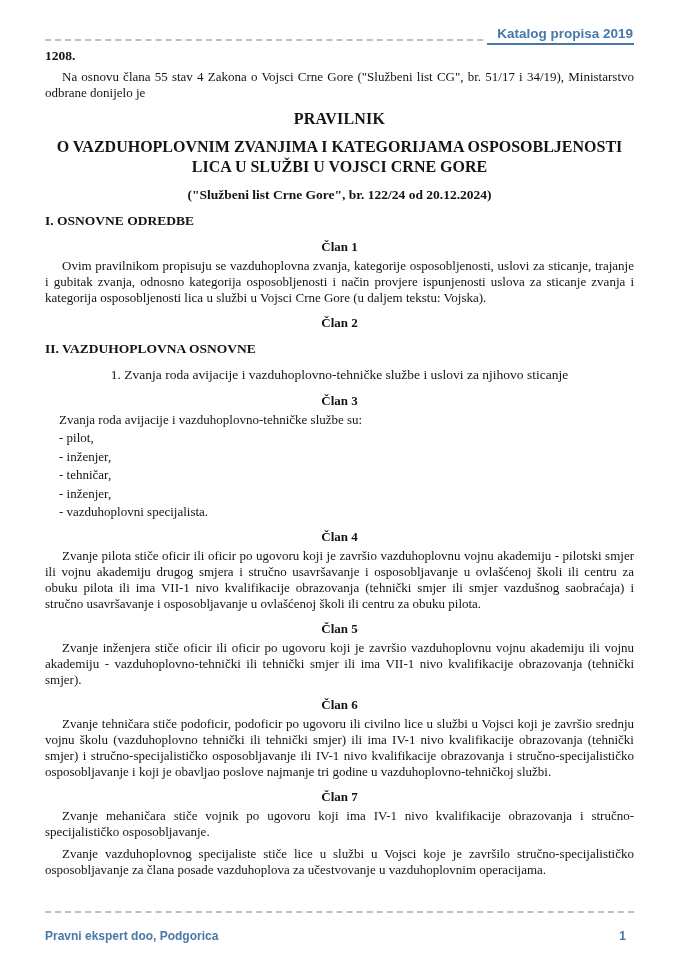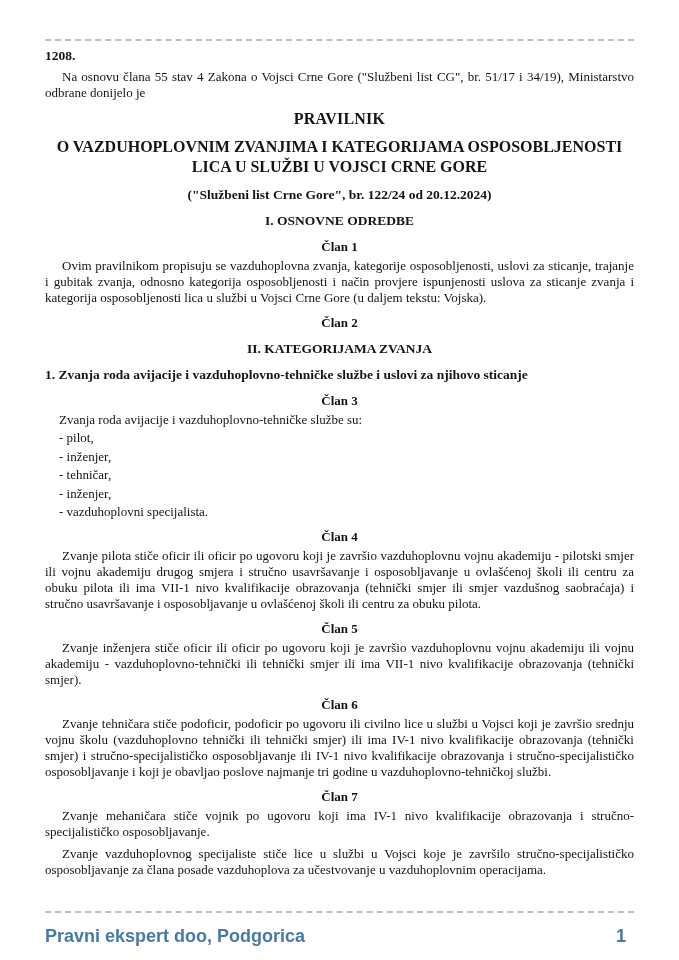--- a/index.html
+++ b/index.html
@@ -31,58 +31,59 @@
     font-weight:bold;font-size:13.5px;line-height:15px;
     text-decoration:none;
     cursor:pointer;
   }
   
   .blk-number{font-weight:bold;font-size:13.5px;line-height:17px;margin:6px 0 5px;}
   .blk-para{font-size:13px;line-height:16px;text-align:justify;text-indent:17px;margin:0 0 6px;}
   .blk-doctype{font-weight:bold;font-size:16px;line-height:18px;text-align:center;margin:9px 0 9px;letter-spacing:0.2px;}
   .blk-title{font-weight:bold;font-size:16px;line-height:20px;text-align:center;margin:0;}
   .blk-gazette{font-weight:bold;font-size:13.5px;line-height:17px;text-align:center;margin:9px 0 9px;}
-  .blk-section{font-weight:bold;font-size:13.5px;line-height:17px;text-align:center;margin:9px 0 9px;}
-  .blk-subsection{font-weight:bold;font-size:13.5px;line-height:17px;margin:9px 0 9px;}
+  .blk-section{font-weight:bold;font-size:13.5px;line-height:17px;text-align:left;margin:9px 0 9px;}
+  .blk-subsection{font-weight:normal;font-size:13.5px;line-height:17px;text-align:center;margin:9px 0 9px;}
   .blk-article{font-weight:bold;font-size:13px;line-height:17px;text-align:center;margin:8px 0 3px;}
   .blk-intro{font-size:13px;line-height:16px;text-indent:14px;margin:0 0 2px;}
   .blk-listitem{font-size:13px;line-height:16px;padding-left:14px;margin:0 0 2.5px;}
   
   .footer{
     position:absolute;left:45px;right:45px;top:911px;
     border-top:2px dashed var(--rule_gray);
     padding:16px 0 0 0;
     display:flex;justify-content:space-between;align-items:baseline;
     color:var(--accent_blue);
     font-family:"Liberation Sans", sans-serif;
-    font-weight:bold;font-size:18px;line-height:15px;
+    font-weight:bold;font-size:12px;line-height:15px;
   }
   .footer .page-num{padding-right:8px;}
 </style>
 </head>
 <body>
 
 <div class="page">
 
   <div class="header">
     <span class="header-rule"></span>
+    <a class="header-label">Katalog propisa 2019</a>
   </div>
 
   <div class="content">
       <div class="blk-number">1208.</div>
       <div class="blk-para">Na osnovu člana 55 stav 4 Zakona o Vojsci Crne Gore ("Službeni list CG", br. 51/17 i 34/19), Ministarstvo odbrane donijelo je</div>
       <div class="blk-doctype">PRAVILNIK</div>
       <div class="blk-title">O VAZDUHOPLOVNIM ZVANJIMA I KATEGORIJAMA OSPOSOBLJENOSTI</div>
       <div class="blk-title">LICA U SLUŽBI U VOJSCI CRNE GORE</div>
       <div class="blk-gazette">("Službeni list Crne Gore", br. 122/24 od 20.12.2024)</div>
       <div class="blk-section">I. OSNOVNE ODREDBE</div>
       <div class="blk-article">Član 1</div>
       <div class="blk-para">Ovim pravilnikom propisuju se vazduhoplovna zvanja, kategorije osposobljenosti, uslovi za sticanje, trajanje i gubitak zvanja, odnosno kategorija osposobljenosti i način provjere ispunjenosti uslova za sticanje zvanja i kategorija osposobljenosti lica u službi u Vojsci Crne Gore (u daljem tekstu: Vojska).</div>
       <div class="blk-article">Član 2</div>
-      <div class="blk-section">II. KATEGORIJAMA ZVANJA</div>
+      <div class="blk-section">II. VAZDUHOPLOVNA OSNOVNE</div>
       <div class="blk-subsection">1. Zvanja roda avijacije i vazduhoplovno-tehničke službe i uslovi za njihovo sticanje</div>
       <div class="blk-article">Član 3</div>
       <div class="blk-intro">Zvanja roda avijacije i vazduhoplovno-tehničke službe su:</div>
       <div class="blk-listitem">- pilot,</div>
       <div class="blk-listitem">- inženjer,</div>
       <div class="blk-listitem">- tehničar,</div>
       <div class="blk-listitem">- inženjer,</div>
       <div class="blk-listitem">- vazduhoplovni specijalista.</div>
       <div class="blk-article">Član 4</div>
       <div class="blk-para">Zvanje pilota stiče oficir ili oficir po ugovoru koji je završio vazduhoplovnu vojnu akademiju - pilotski smjer ili vojnu akademiju drugog smjera i stručno usavršavanje i osposobljavanje u ovlašćenoj školi ili centru za obuku pilota ili ima VII-1 nivo kvalifikacije obrazovanja (tehnički smjer ili smjer vazdušnog saobraćaja) i stručno usavršavanje i osposobljavanje u ovlašćenoj školi ili centru za obuku pilota.</div>

